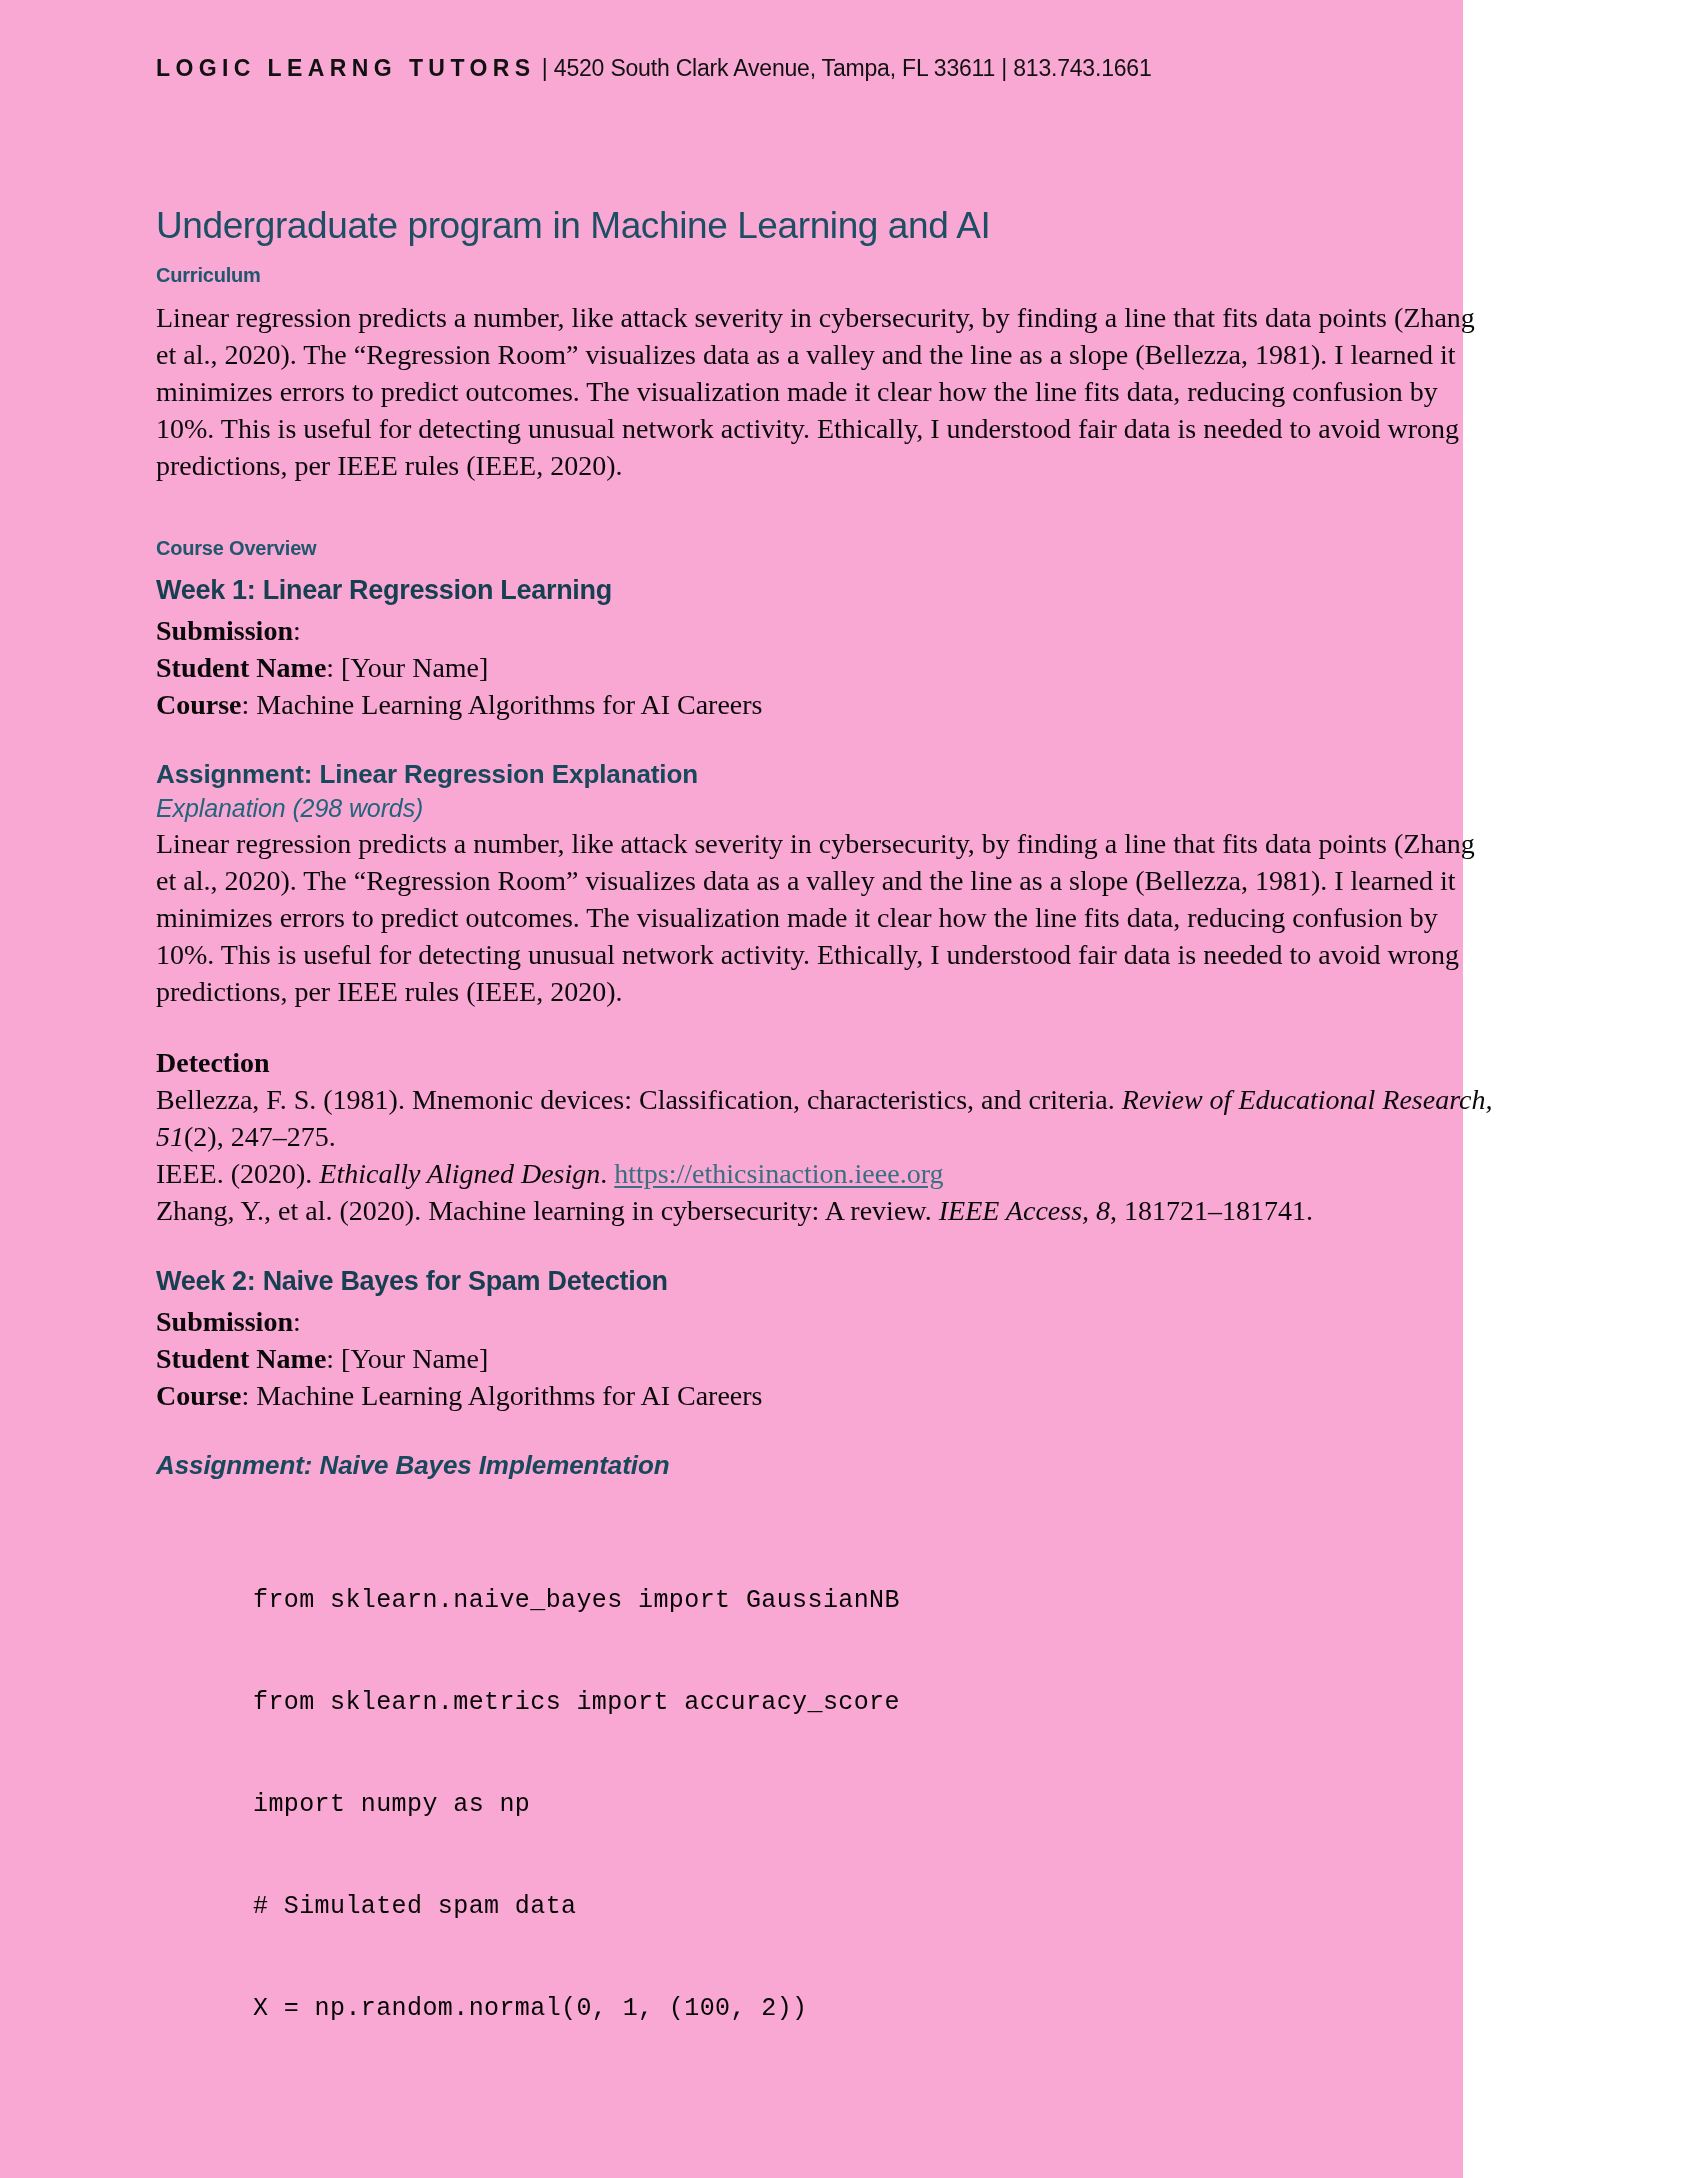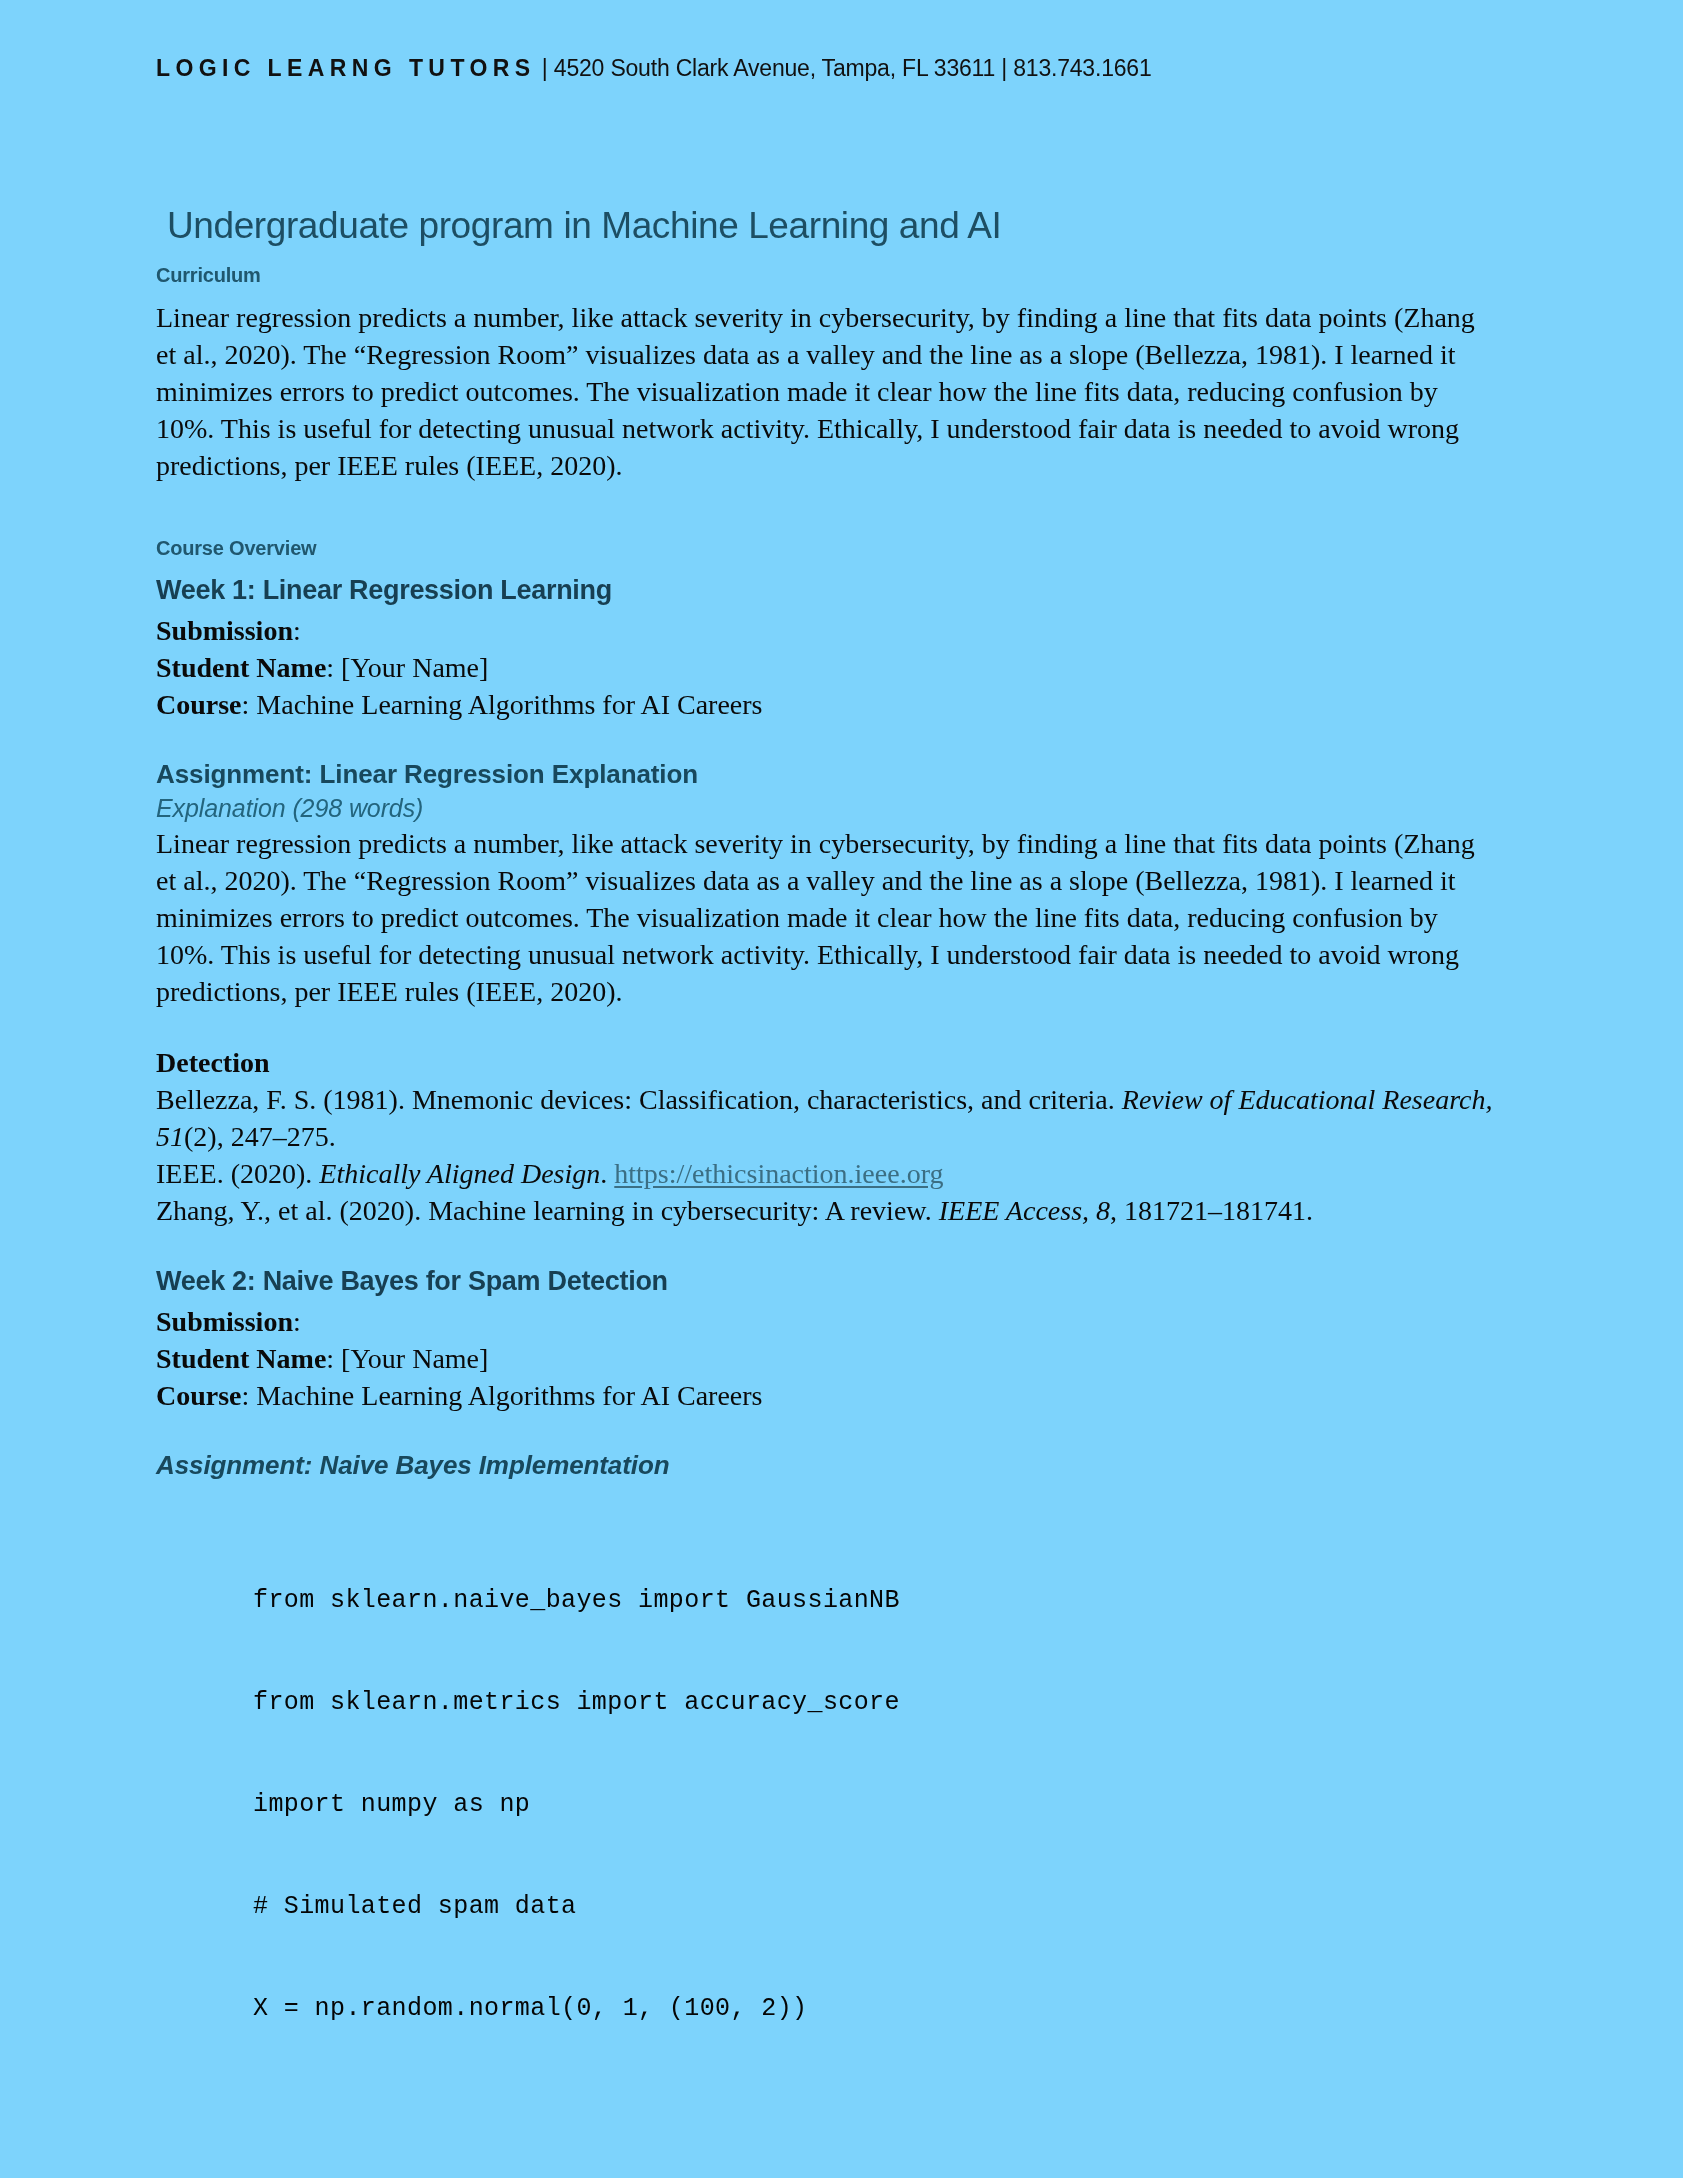--- a/index.html
+++ b/index.html
@@ -7,23 +7,23 @@
   body {
     width: 1683px;
     height: 2178px;
     background: #ffffff;
     font-family: "Liberation Serif", serif;
     color: #000000;
     overflow: hidden;
   }
   .page {
     position: relative;
-    width: 1683px;
+    width: 1463px;
     height: 2178px;
-    background: #7dd3fc;
+    background: #f9a8d4;
   }
   
   .letterhead {
     position: absolute;
     left: 156px;
     top: 53px;
     width: 1386px;
     font-family: "Liberation Sans", sans-serif;
     font-size: 23px;
     line-height: 30px;
@@ -46,21 +46,21 @@
     top: 203px;
     width: 1337px;
   }
   .h1 {
     font-family: "Liberation Sans", sans-serif;
     font-size: 37px;
     font-weight: 400;
     color: #1d4e63;
     letter-spacing: -0.4px;
     line-height: 46px;
-    margin: 0 0 8px 11px;
+    margin: 0 0 8px 0;
   }
   .h2 {
     font-family: "Liberation Sans", sans-serif;
     font-size: 20px;
     font-weight: 700;
     color: #20576e;
     letter-spacing: -0.2px;
     line-height: 36px;
     margin: 0 0 6px 0;
   }

